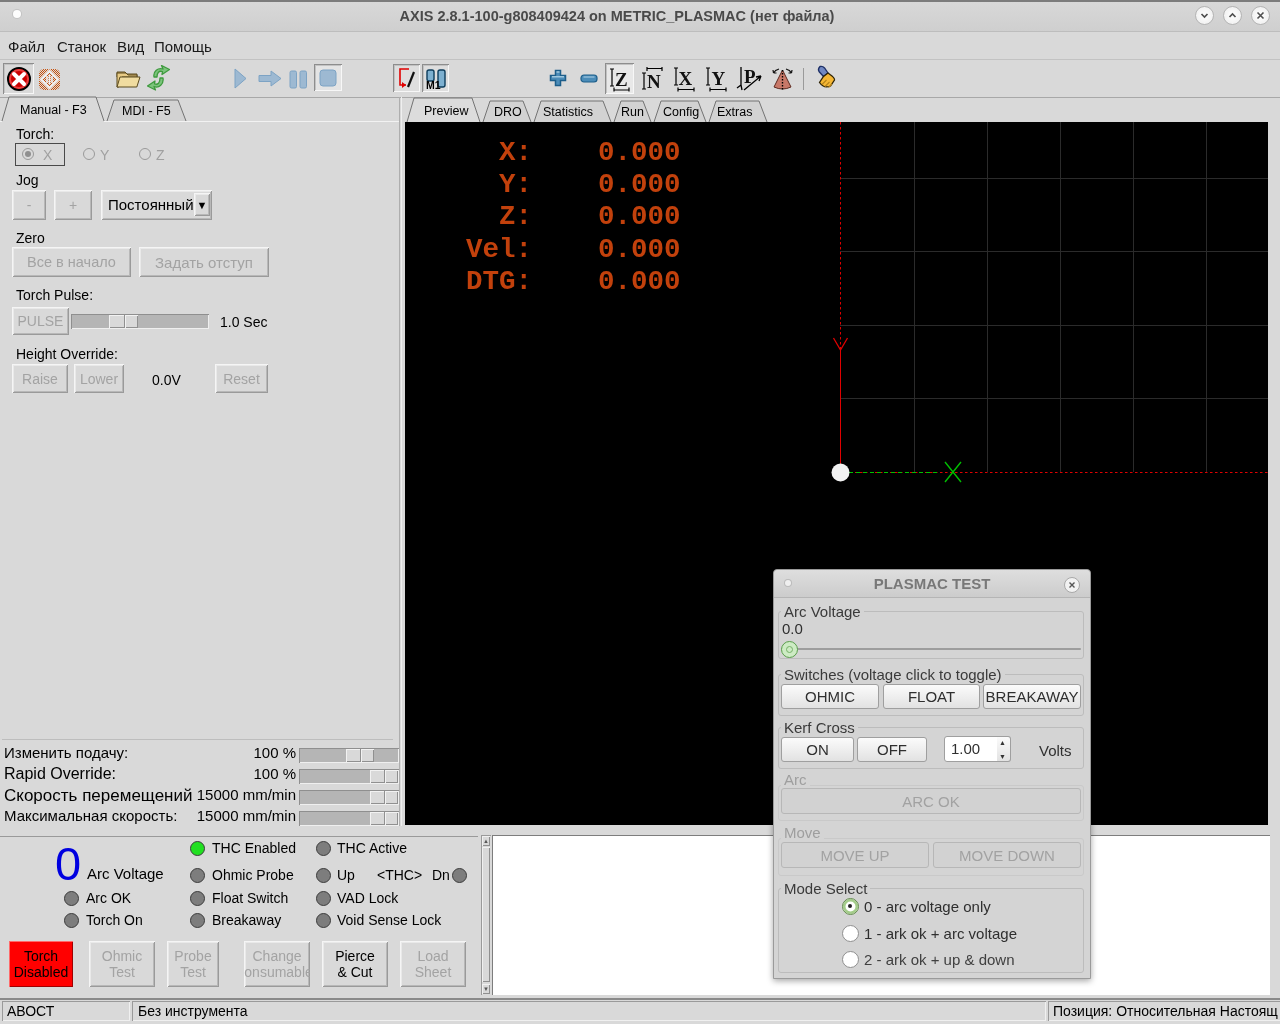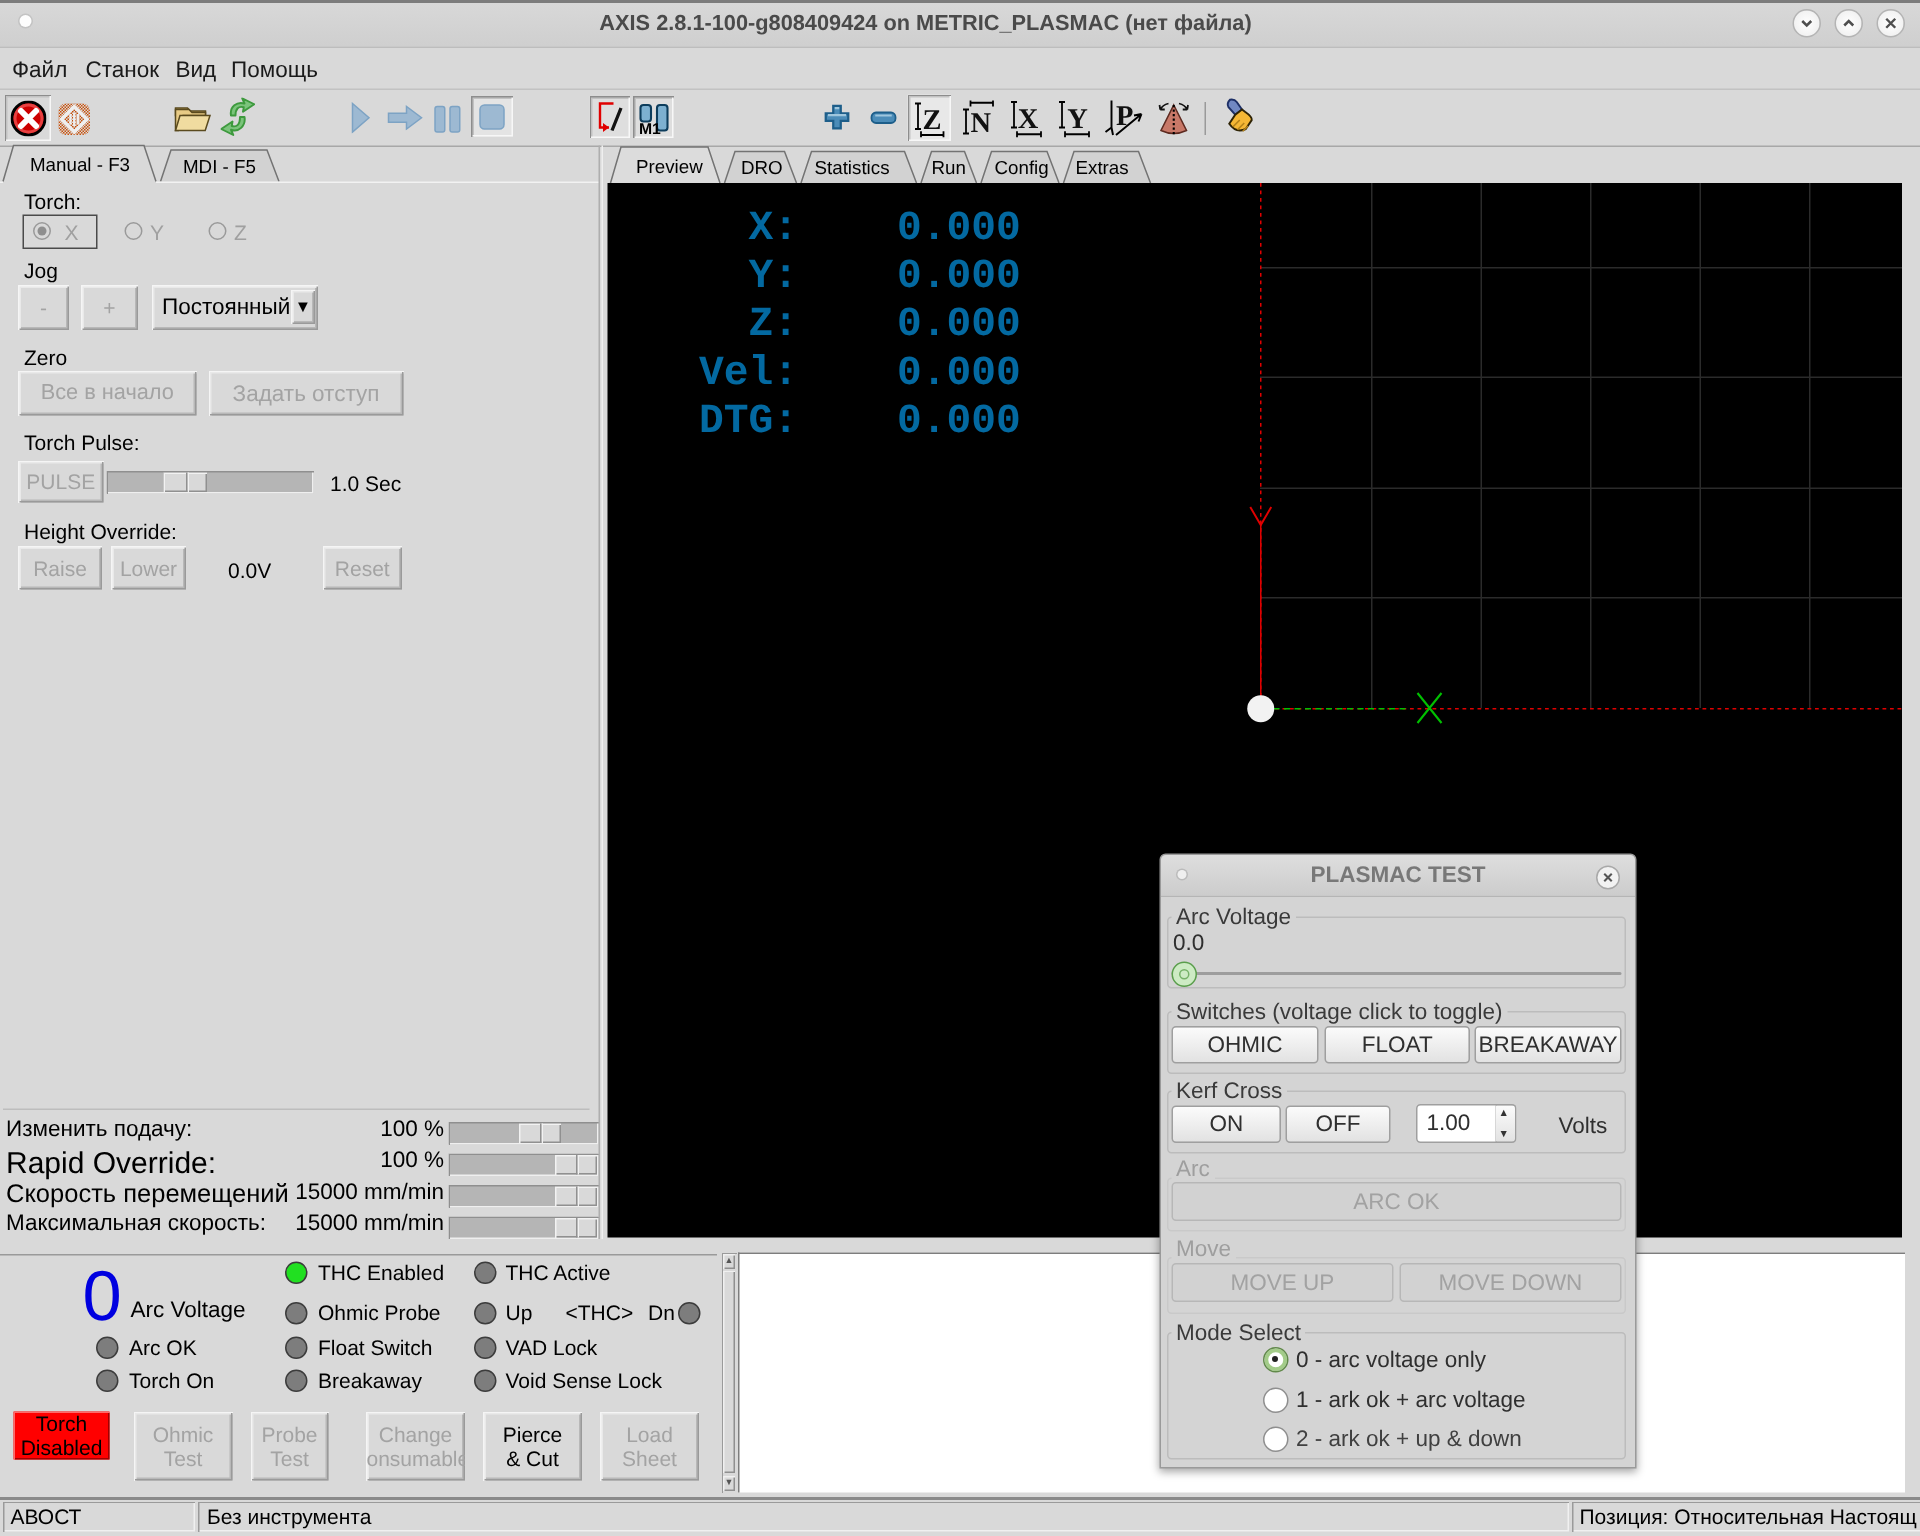--- a/index.html
+++ b/index.html
@@ -209,21 +209,21 @@
  <div class="btn dis" style="left:12px;top:364px;width:56px;height:29px">Raise</div>
  <div class="btn dis" style="left:74px;top:364px;width:50px;height:29px">Lower</div>
  <div class="lbl" style="left:152px;top:372px">0.0V</div>
  <div class="btn dis" style="left:215px;top:364px;width:53px;height:29px">Reset</div>
 
  <div class="abs" style="left:2px;top:739px;width:391px;height:1px;background:#bdbdbd"></div>
  <div class="lbl" style="left:4px;top:744px;font-size:15px">Изменить подачу:</div>
  <div class="lbl" style="left:0;top:744px;width:296px;text-align:right;font-size:15px">100 %</div>
  <div class="trough" style="left:299px;top:748px;width:100px;height:15px"></div>
  <div class="handle" style="left:346px;top:749px;width:28px;height:13px"></div>
- <div class="lbl" style="left:4px;top:765px;font-size:20px">Rapid Override:</div>
+ <div class="lbl" style="left:4px;top:765px;font-size:16px">Rapid Override:</div>
  <div class="lbl" style="left:0;top:765px;width:296px;text-align:right;font-size:15px">100 %</div>
  <div class="trough" style="left:299px;top:769px;width:100px;height:15px"></div>
  <div class="handle" style="left:370px;top:770px;width:28px;height:13px"></div>
  <div class="lbl" style="left:4px;top:786px;font-size:17px">Скорость перемещений</div>
  <div class="lbl" style="left:0;top:786px;width:296px;text-align:right;font-size:15px">15000 mm/min</div>
  <div class="trough" style="left:299px;top:790px;width:100px;height:15px"></div>
  <div class="handle" style="left:370px;top:791px;width:28px;height:13px"></div>
  <div class="lbl" style="left:4px;top:807px;font-size:15px">Максимальная скорость:</div>
  <div class="lbl" style="left:0;top:807px;width:296px;text-align:right;font-size:15px">15000 mm/min</div>
  <div class="trough" style="left:299px;top:811px;width:100px;height:15px"></div>
@@ -264,21 +264,21 @@
      <line x1="435" y1="276.5" x2="863" y2="276.5"></line>
    </g>
    <line x1="435.5" y1="0" x2="435.5" y2="350" stroke="#e00000" stroke-dasharray="2.5 2.5"></line>
    <line x1="435.5" y1="228" x2="435.5" y2="350" stroke="#e00000"></line>
    <path d="M428.5 216 L435.5 228 L442.5 216" fill="none" stroke="#e00000" stroke-width="1.3"></path>
    <line x1="435" y1="350.5" x2="863" y2="350.5" stroke="#e00000" stroke-dasharray="2.5 2.5"></line>
    <line x1="444" y1="350.5" x2="532" y2="350.5" stroke="#00c000" stroke-dasharray="4 3"></line>
    <path d="M540 340 L556 360 M556 340 L540 360" stroke="#00c000" stroke-width="1.4"></path>
    <circle cx="435.5" cy="350.5" r="9" fill="#f2f2f2"></circle>
  </svg>
- <pre class="abs mono" style="left:466px;top:137px;margin:0;font-size:27.5px;font-weight:bold;color:#0369a1;line-height:32.2px">  X:    0.000
+ <pre class="abs mono" style="left:466px;top:137px;margin:0;font-size:27.5px;font-weight:bold;color:#c2410c;line-height:32.2px">  X:    0.000
   Y:    0.000
   Z:    0.000
 Vel:    0.000
 DTG:    0.000</pre>
 </div>
 
 <div id="bottompanel">
  <div class="abs" style="left:0;top:826px;width:1280px;height:172px;background:#d9d9d9"></div>
  <div class="abs" style="left:0;top:836px;width:478px;height:161px;background:#d9d9d9;border-top:1px solid #9a9a9a"></div>
 
@@ -301,21 +301,21 @@
  <div class="led" style="left:316px;top:868px"></div>
  <div class="ltxt" style="left:337px;top:867px">Up</div>
  <div class="ltxt" style="left:377px;top:867px">&lt;THC&gt;</div>
  <div class="ltxt" style="left:432px;top:867px">Dn</div>
  <div class="led" style="left:452px;top:868px"></div>
  <div class="led" style="left:316px;top:891px"></div>
  <div class="ltxt" style="left:337px;top:890px">VAD Lock</div>
  <div class="led" style="left:316px;top:913px"></div>
  <div class="ltxt" style="left:337px;top:912px">Void Sense Lock</div>
 
- <div class="btn" style="left:9px;top:941px;width:64px;height:32px;background:#f00;box-shadow:inset 1px 1px 0 #ff6a6a,inset -1px -1px 0 #a00000">Torch<br>Disabled</div>
+ <div class="btn" style="left:9px;top:941px;width:64px;height:46px;background:#f00;box-shadow:inset 1px 1px 0 #ff6a6a,inset -1px -1px 0 #a00000">Torch<br>Disabled</div>
  <div class="btn dis" style="left:89px;top:941px;width:66px;height:46px">Ohmic<br>Test</div>
  <div class="btn dis" style="left:167px;top:941px;width:52px;height:46px">Probe<br>Test</div>
  <div class="btn dis" style="left:244px;top:941px;width:66px;height:46px;overflow:hidden">Change<br>Consumables</div>
  <div class="btn" style="left:322px;top:941px;width:66px;height:46px">Pierce<br>&amp; Cut</div>
  <div class="btn dis" style="left:400px;top:941px;width:66px;height:46px">Load<br>Sheet</div>
 
  <div class="abs" style="left:492px;top:835px;width:778px;height:160px;background:#fff;border-top:1px solid #7d7d7d;border-left:1px solid #7d7d7d;box-sizing:border-box"></div>
  <div class="abs" style="left:481px;top:835px;width:10px;height:160px;background:#d9d9d9;box-shadow:inset 1px 1px 0 #9a9a9a"></div>
  <div class="abs" style="left:482px;top:836px;width:8px;height:10px;background:#d9d9d9;box-shadow:inset 1px 1px 0 #f0f0f0,inset -1px -1px 0 #8f8f8f;font-size:6px;color:#555;text-align:center;line-height:10px">▲</div>
  <div class="abs" style="left:482px;top:847px;width:8px;height:135px;background:#d9d9d9;box-shadow:inset 1px 1px 0 #f0f0f0,inset -1px -1px 0 #8f8f8f"></div>

